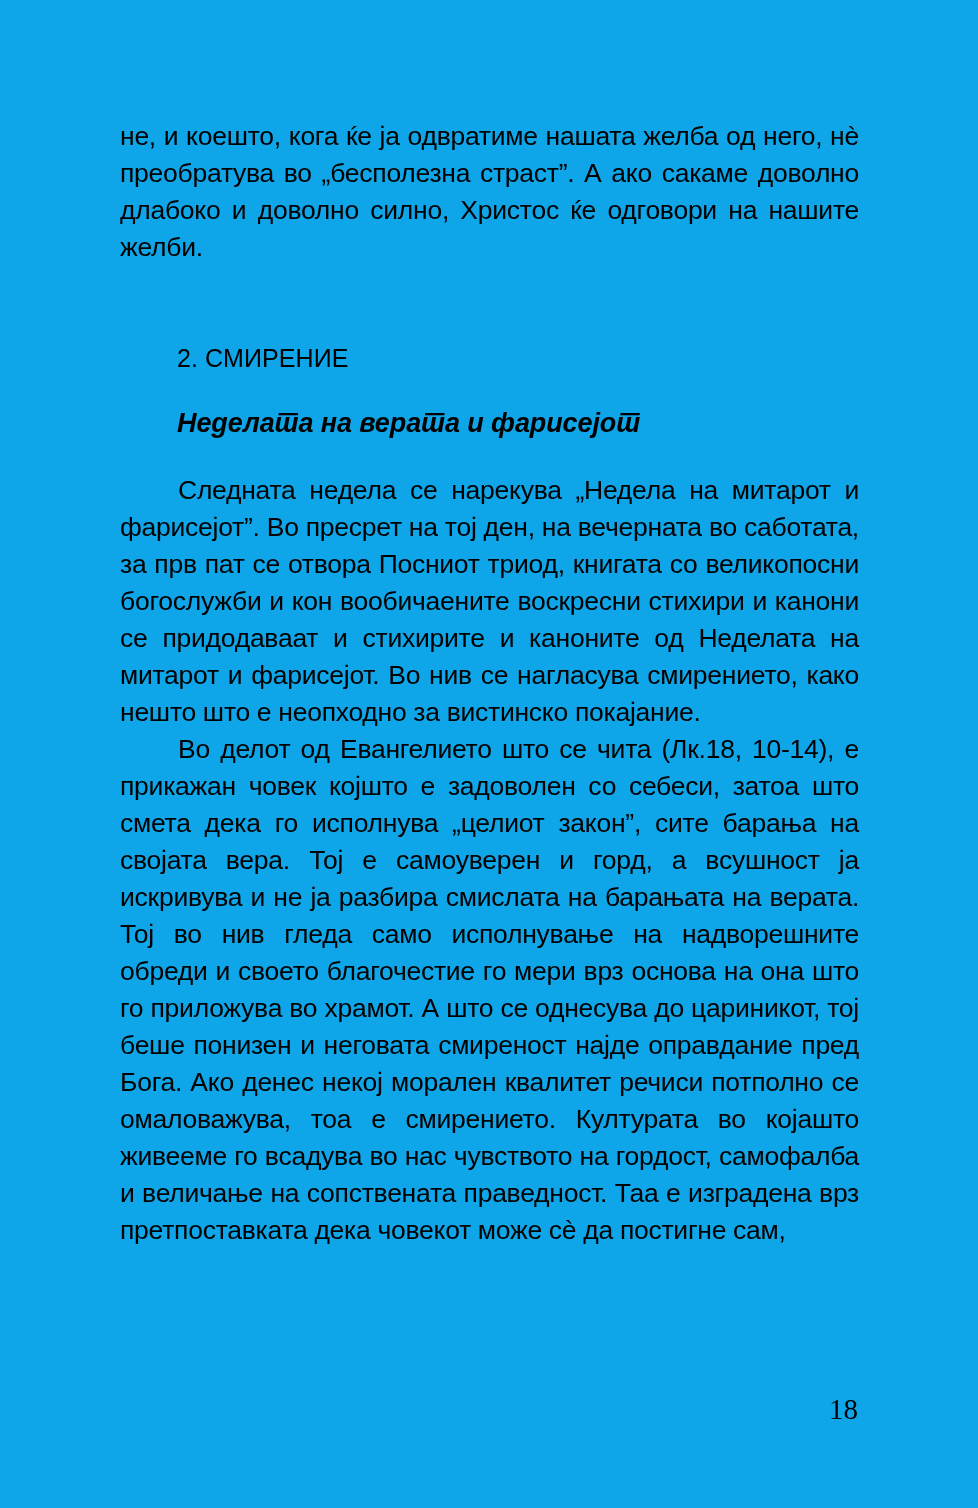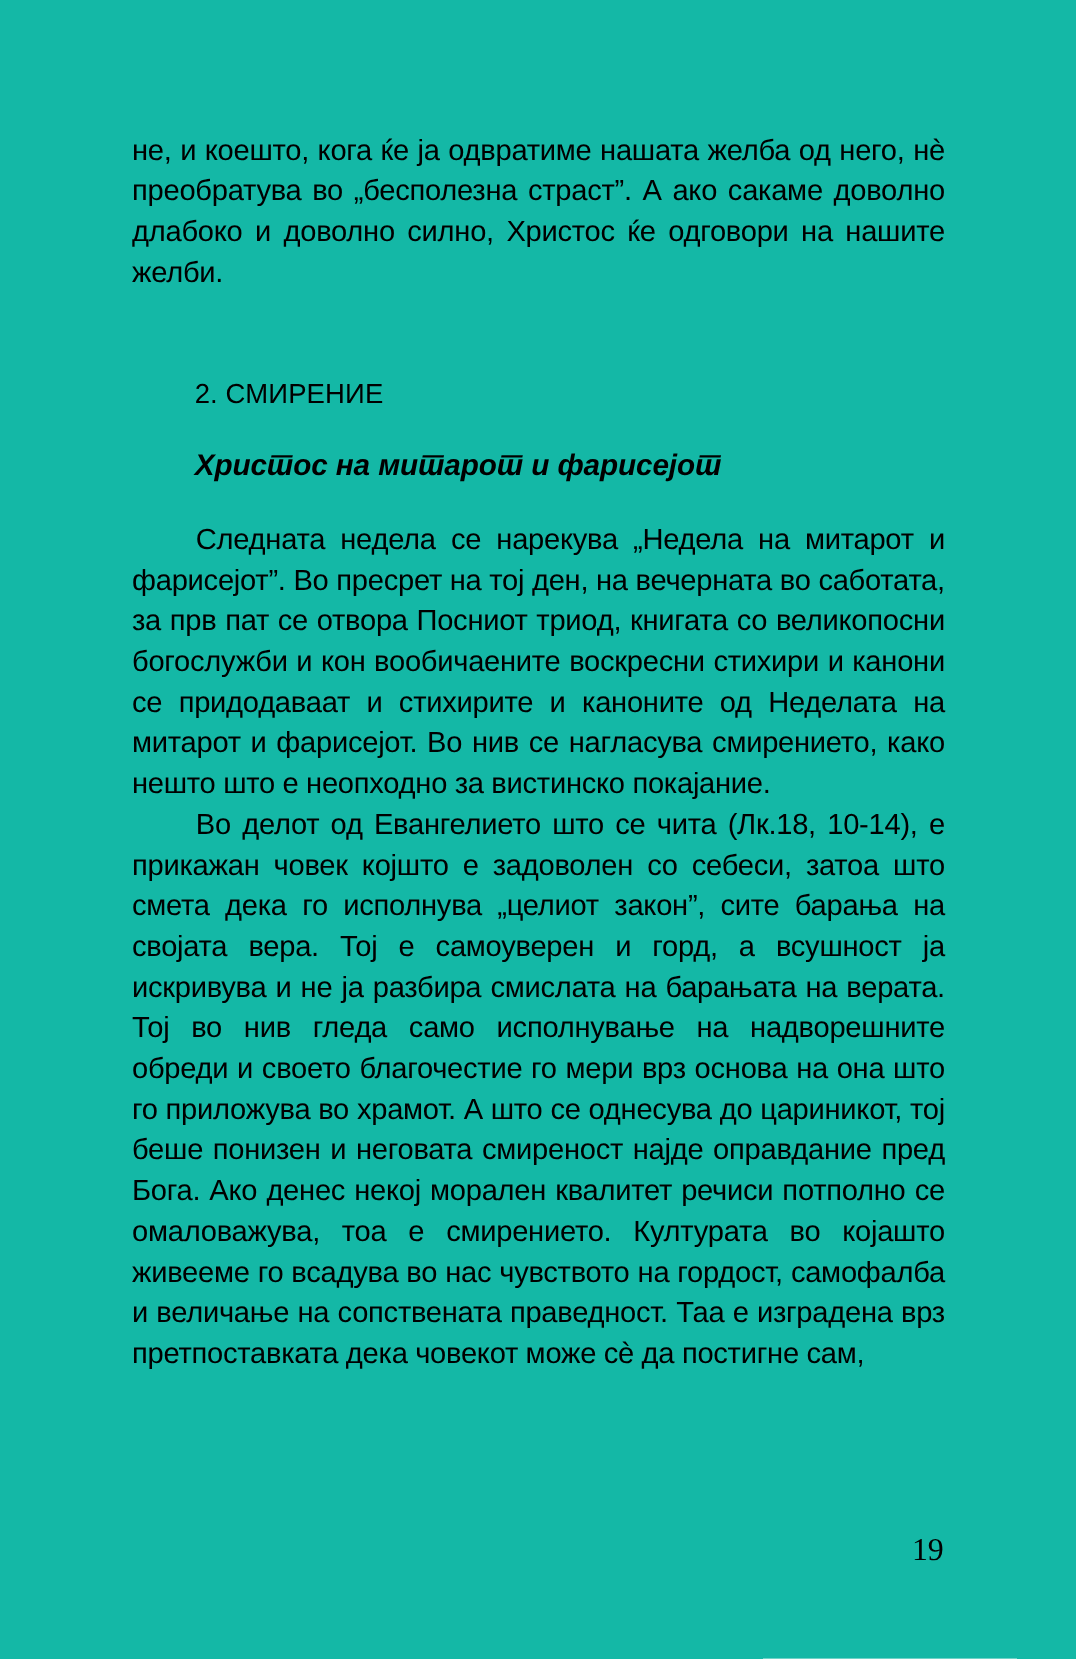--- a/index.html
+++ b/index.html
@@ -6,21 +6,21 @@
   html, body {
     margin: 0;
     padding: 0;
     background: #ffffff;
   }
 
   .page {
     position: relative;
     width: 978px;
     height: 1508px;
-    background: #14b8a6;
+    background: #0ea5e9;
     overflow: hidden;
     font-family: "Liberation Sans", "DejaVu Sans", sans-serif;
     color: #000000;
     box-sizing: border-box;
   }
 
   
   .text-column {
     position: absolute;
     left: 120px;
@@ -101,25 +101,25 @@
   <div class="text-column">
 
     <p class="para">не, и коешто, кога ќе ја одвратиме нашата желба од него, нè преобратува во „бесполезна страст”. А ако сакаме доволно длабоко и доволно силно, Христос ќе одговори на нашите желби.</p>
 
     <div class="gap-before-section"></div>
 
     <h2 class="section-heading">2. СМИРЕНИЕ</h2>
 
     <div class="gap-after-section"></div>
 
-    <h3 class="sub-heading">Христос на митарот и фарисејот</h3>
+    <h3 class="sub-heading">Неделата на верата и фарисејот</h3>
 
     <div class="gap-after-sub"></div>
 
     <p class="para indent">Следната недела се нарекува „Недела на митарот и фарисејот”. Во пресрет на тој ден, на вечерната во саботата, за прв пат се отвора Посниот триод, книгата со великопосни богослужби и кон вообичаените воскресни стихири и канони се придодаваат и стихирите и каноните од Неделата на митарот и фарисејот. Во нив се нагласува смирението, како нешто што е неопходно за вистинско покајание.</p>
 
     <p class="para indent">Во делот од Евангелието што се чита (Лк.18, 10-14), е прикажан човек којшто е задоволен со себеси, затоа што смета дека го исполнува „целиот закон”, сите барања на својата вера. Тој е самоуверен и горд, а всушност ја искривува и не ја разбира смислата на барањата на верата. Тој во нив гледа само исполнување на надворешните обреди и своето благочестие го мери врз основа на она што го приложува во храмот. А што се однесува до цариникот, тој беше понизен и неговата смиреност најде оправдание пред Бога. Ако денес некој морален квалитет речиси потполно се омаловажува, тоа е смирението. Културата во којашто живееме го всадува во нас чувството на гордост, самофалба и величање на сопствената праведност. Таа е изградена врз претпоставката дека човекот може сè да постигне сам,</p>
 
   </div>
 
-  <div class="page-number">19</div>
+  <div class="page-number">18</div>
 
 </div>
 
 </body></html>

